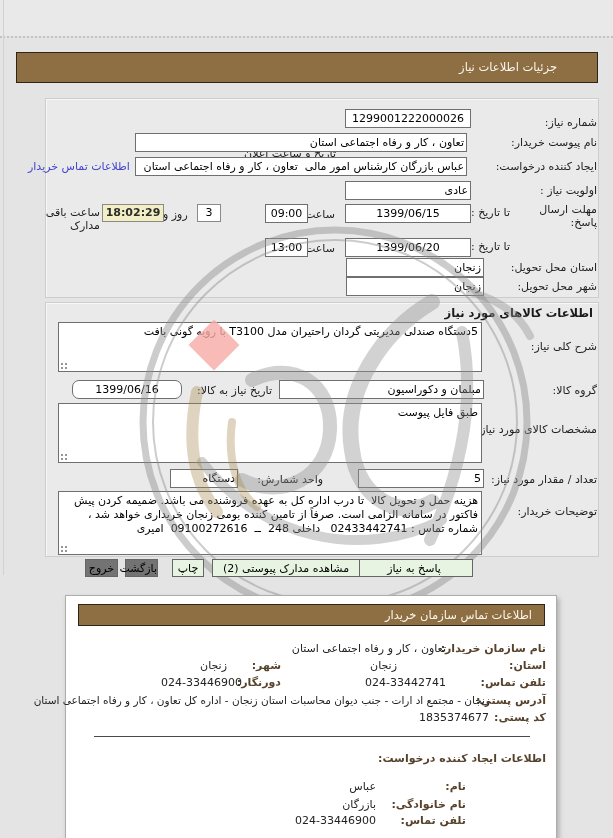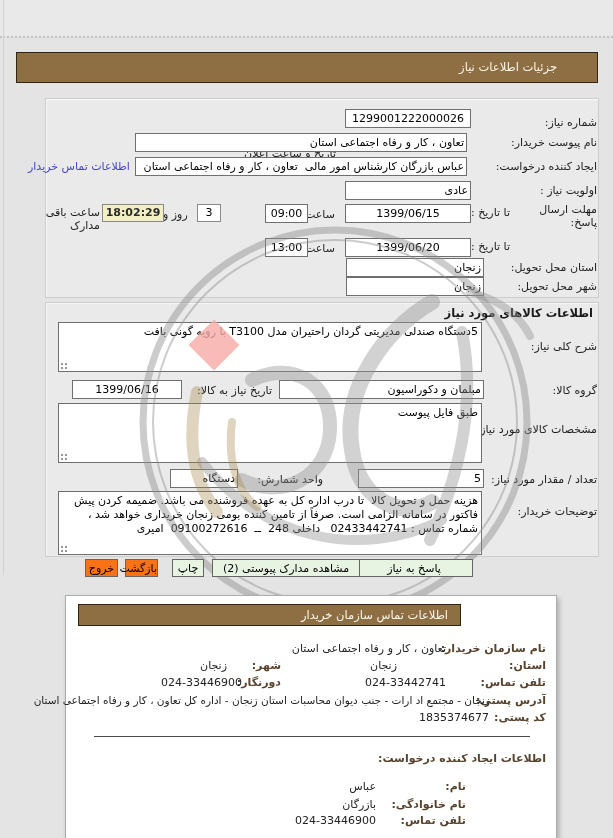--- a/index.html
+++ b/index.html
@@ -26,21 +26,21 @@
       padding:2px 3px;margin:0;resize:none;overflow:hidden;line-height:14px;box-sizing:border-box;}
   .chip{position:absolute;height:16px;border:1px solid #8a8a8a;font-size:11px;
         line-height:16px;text-align:center;box-sizing:content-box;}
   .chip.white{background:#fff;}
   .chip.yellow{background:#f3efc4;font-weight:bold;color:#2c2c2c;}
   .link{position:absolute;font-size:11px;color:#4343cf;direction:rtl;white-space:nowrap;
         cursor:pointer;}
   .btn{position:absolute;top:559px;height:18px;border:1px solid #666;cursor:pointer;
        font:11px "DejaVu Sans",sans-serif;direction:rtl;padding:0;z-index:31;}
   .btn.green{background:#e7f4e1;}
-  .btn.pink{background:#f97316;}
+  .btn.pink{background:#737373;}
   .sect-title{position:absolute;font-size:11.5px;font-weight:bold;color:#1a1a1a;direction:rtl;}
   .grip{position:absolute;width:9px;height:9px;z-index:32;pointer-events:auto;
         background:
           radial-gradient(circle at 2px 7px,#969696 1px,transparent 1.3px),
           radial-gradient(circle at 6px 7px,#969696 1px,transparent 1.3px),
           radial-gradient(circle at 2px 3px,#969696 1px,transparent 1.3px),
           radial-gradient(circle at 6px 3px,#969696 1px,transparent 1.3px);}
   #watermark{position:absolute;left:0;top:0;z-index:30;pointer-events:none;}
   #panel{position:absolute;left:65px;top:595px;width:490px;height:260px;background:#fff;
          border:1px solid #adadad;box-shadow:2px 3px 5px rgba(0,0,0,0.25);z-index:40;}
@@ -107,21 +107,21 @@
 
   <div class="sect-title" style="right:20px;top:306px;">اطلاعات کالاهای مورد نیاز</div>
 
   <span class="lbl" style="right:16px;top:340px;">شرح کلی نیاز:</span>
   <textarea class="ta" style="left: 58px; top: 322px; width: 424px; height: 50px;" readonly="">5دستگاه صندلی مدیریتی گردان راحتیران مدل T3100 با رویه گونی بافت</textarea>
   <div class="grip" style="left:60px;top:361px;"></div>
 
   <span class="lbl" style="right:16px;top:384px;">گروه کالا:</span>
   <input class="tb rtl" style="left: 279px; top: 380px; width: 199px;" readonly="" value="مبلمان و دکوراسیون">
   <span class="lbl" style="right:341px;top:384px;">تاریخ نیاز به کالا:</span>
-  <input class="tb ctr" style="left: 72px; top: 380px; width: 104px;" readonly="" value="1399/06/16">
+  <input class="tb ctr" style="left: 72px; top: 380px; width: 104px; border-radius: 7px;" readonly="" value="1399/06/16">
 
   <span class="lbl" style="right:16px;top:423px;">مشخصات کالای مورد نیاز:</span>
   <textarea class="ta" style="left: 58px; top: 403px; width: 424px; height: 60px;" readonly="">طبق فایل پیوست</textarea>
   <div class="grip" style="left:60px;top:452px;"></div>
 
   <span class="lbl" style="right:16px;top:473px;">تعداد / مقدار مورد نیاز:</span>
   <input class="tb rtl" style="left: 358px; top: 469px; width: 120px;" readonly="" value="5">
   <span class="lbl" style="right:290px;top:473px;">واحد شمارش:</span>
   <input class="tb rtl" style="left: 170px; top: 469px; width: 62px;" readonly="" value="دستگاه">
 
@@ -148,21 +148,21 @@
       <path d="M470 292 C 500 300, 520 316, 530 336" stroke-width="8"></path>
     </g>
     <g opacity="0.35" stroke="#a5874a" fill="none" stroke-linecap="round">
       <path d="M197 392 C 187 440, 192 480, 217 512" stroke-width="12"></path>
       <path d="M232 422 C 227 460, 237 492, 257 507" stroke-width="8"></path>
     </g>
     <rect x="196" y="327" width="36" height="36" transform="rotate(45 214 345)" fill="#f7aaa5" opacity="0.8"></rect>
   </svg>
 
   <div id="panel">
-    <div class="bar" style="left:12px;top:8px;width:383px;height:22px;line-height:20px;padding-right:12px;">
+    <div class="bar" style="left:12px;top:8px;width:467px;height:22px;line-height:20px;padding-right:12px;">
       <span>اطلاعات تماس سازمان خریدار</span>
     </div>
 
     <span class="plbl" style="right:10px;top:46px;">نام سازمان خریدار:</span>
     <span class="pval" style="right:110px;top:46px;">تعاون ، کار و رفاه اجتماعی استان</span>
 
     <span class="plbl" style="right:10px;top:63px;">استان:</span>
     <span class="pval" style="right:159px;top:63px;">زنجان</span>
     <span class="plbl" style="right:275px;top:63px;">شهر:</span>
     <span class="pval" style="right:329px;top:63px;">زنجان</span>

